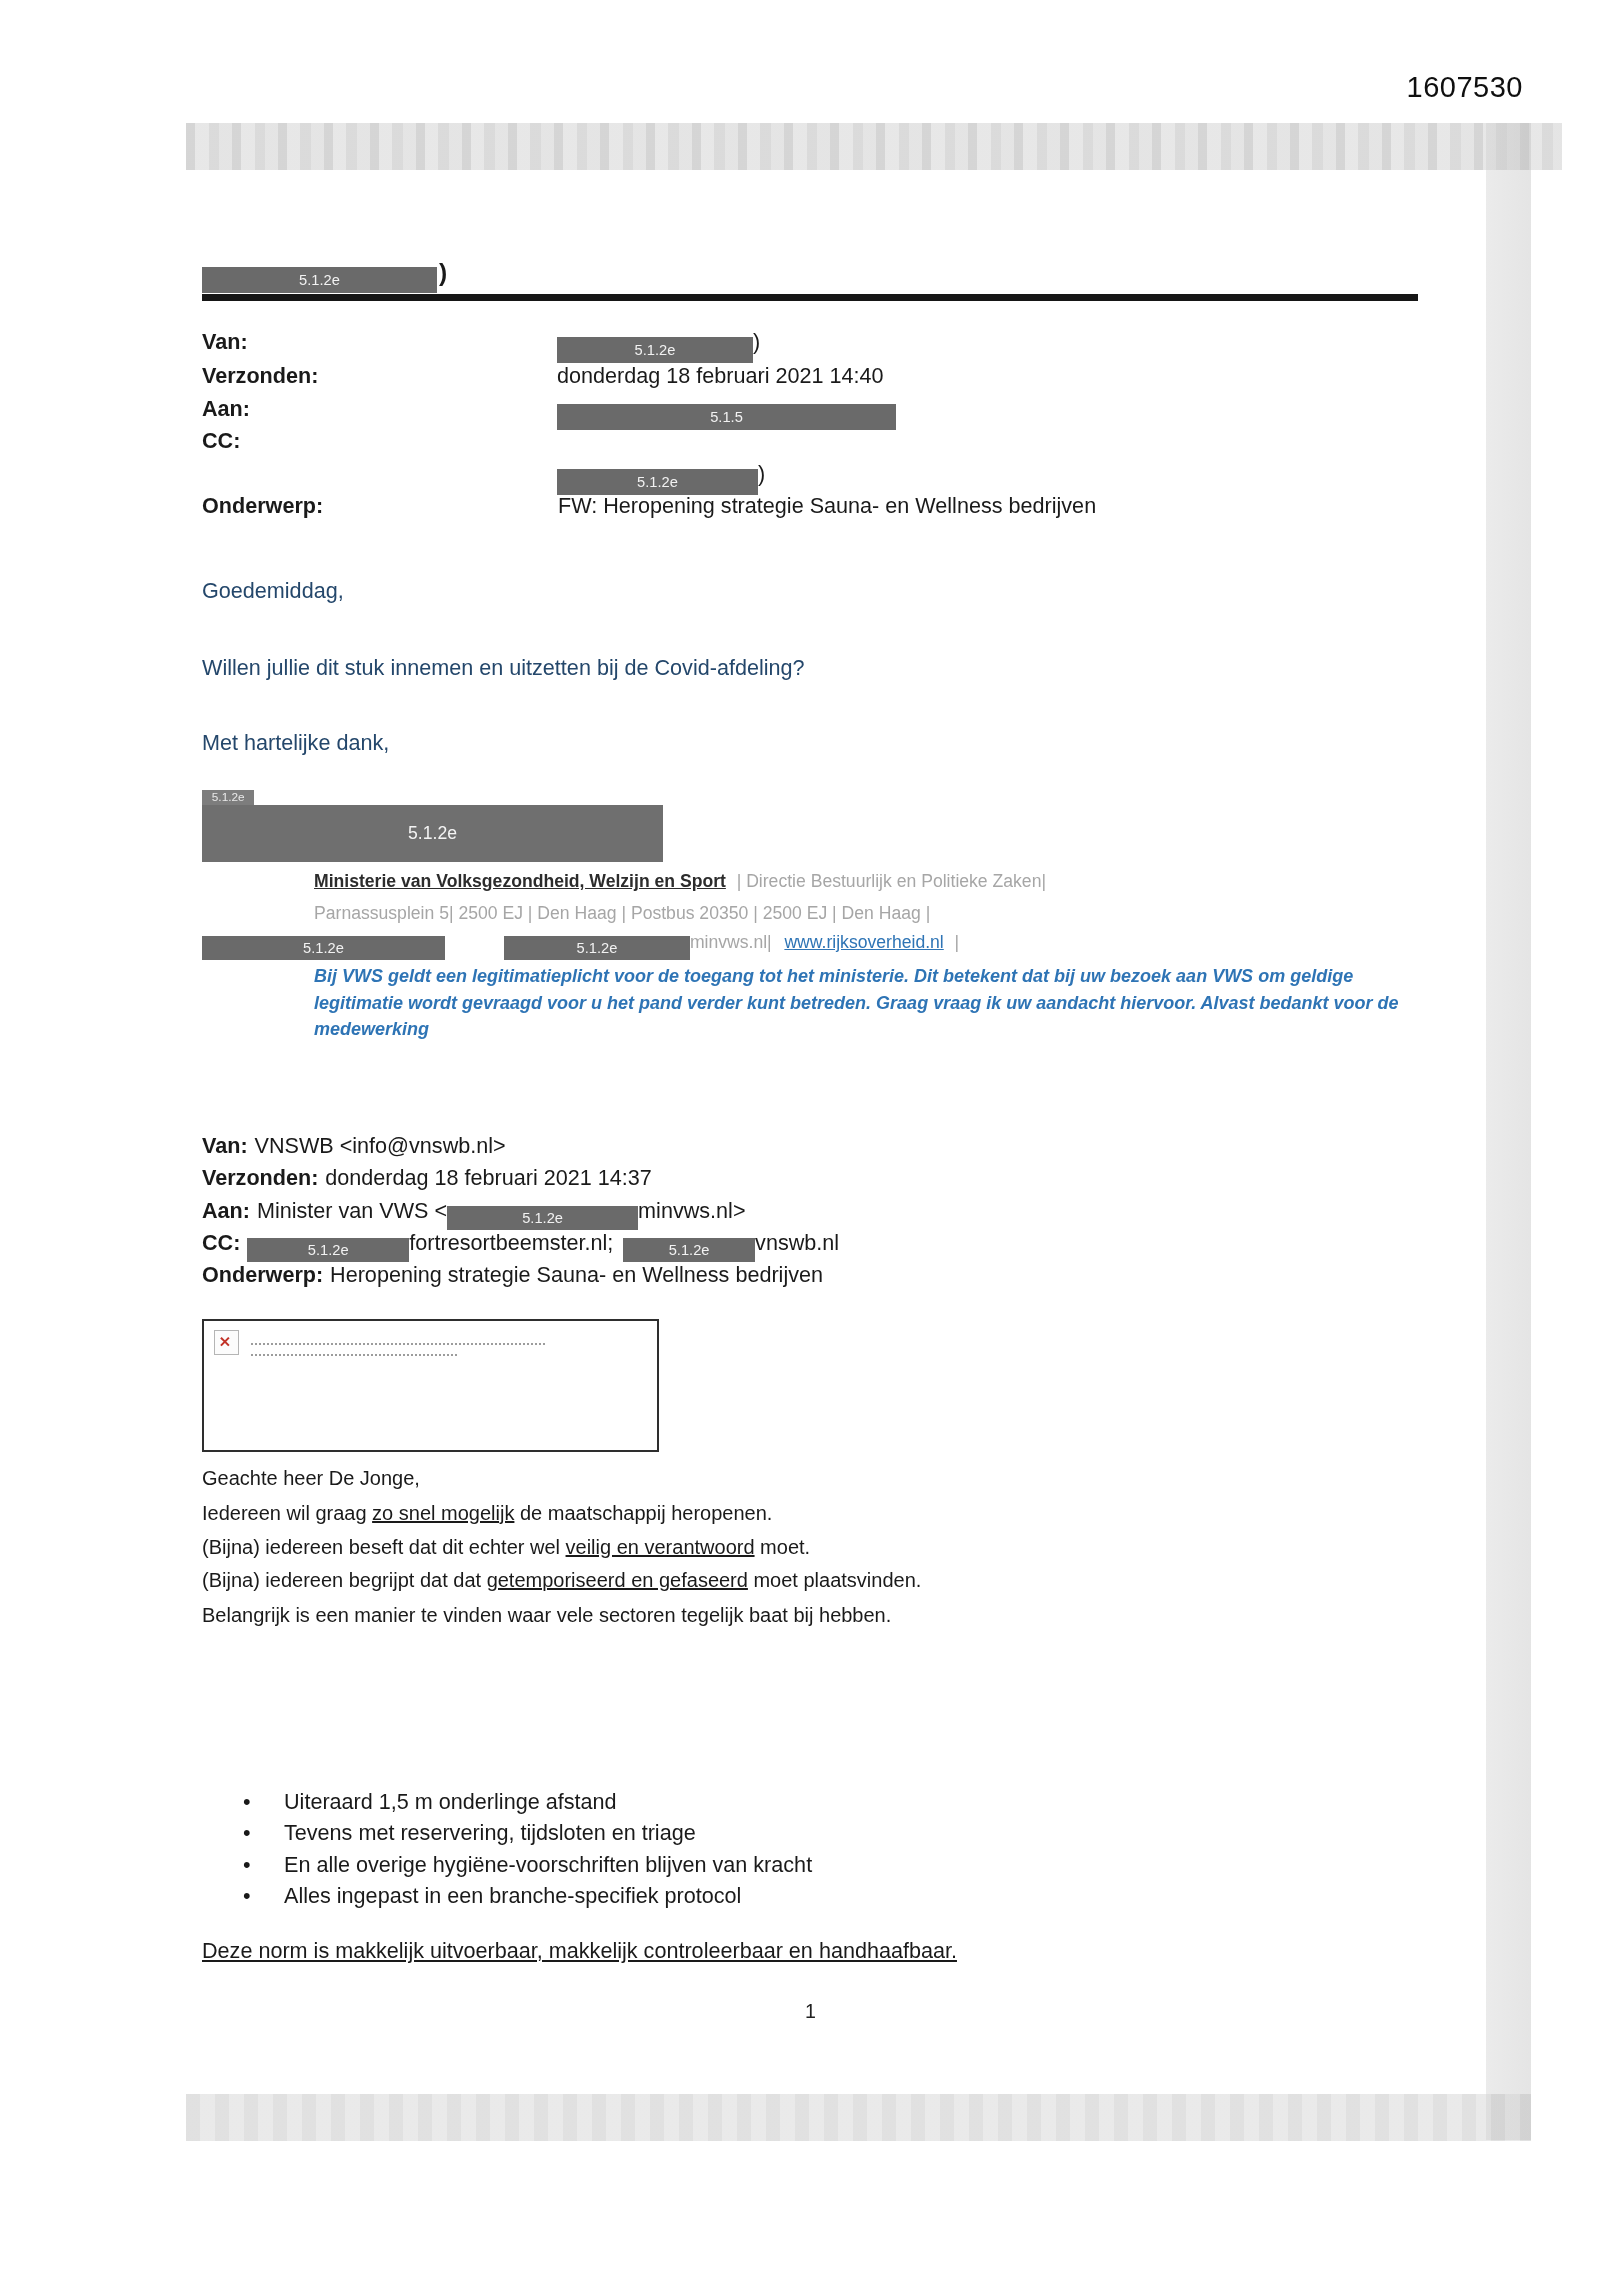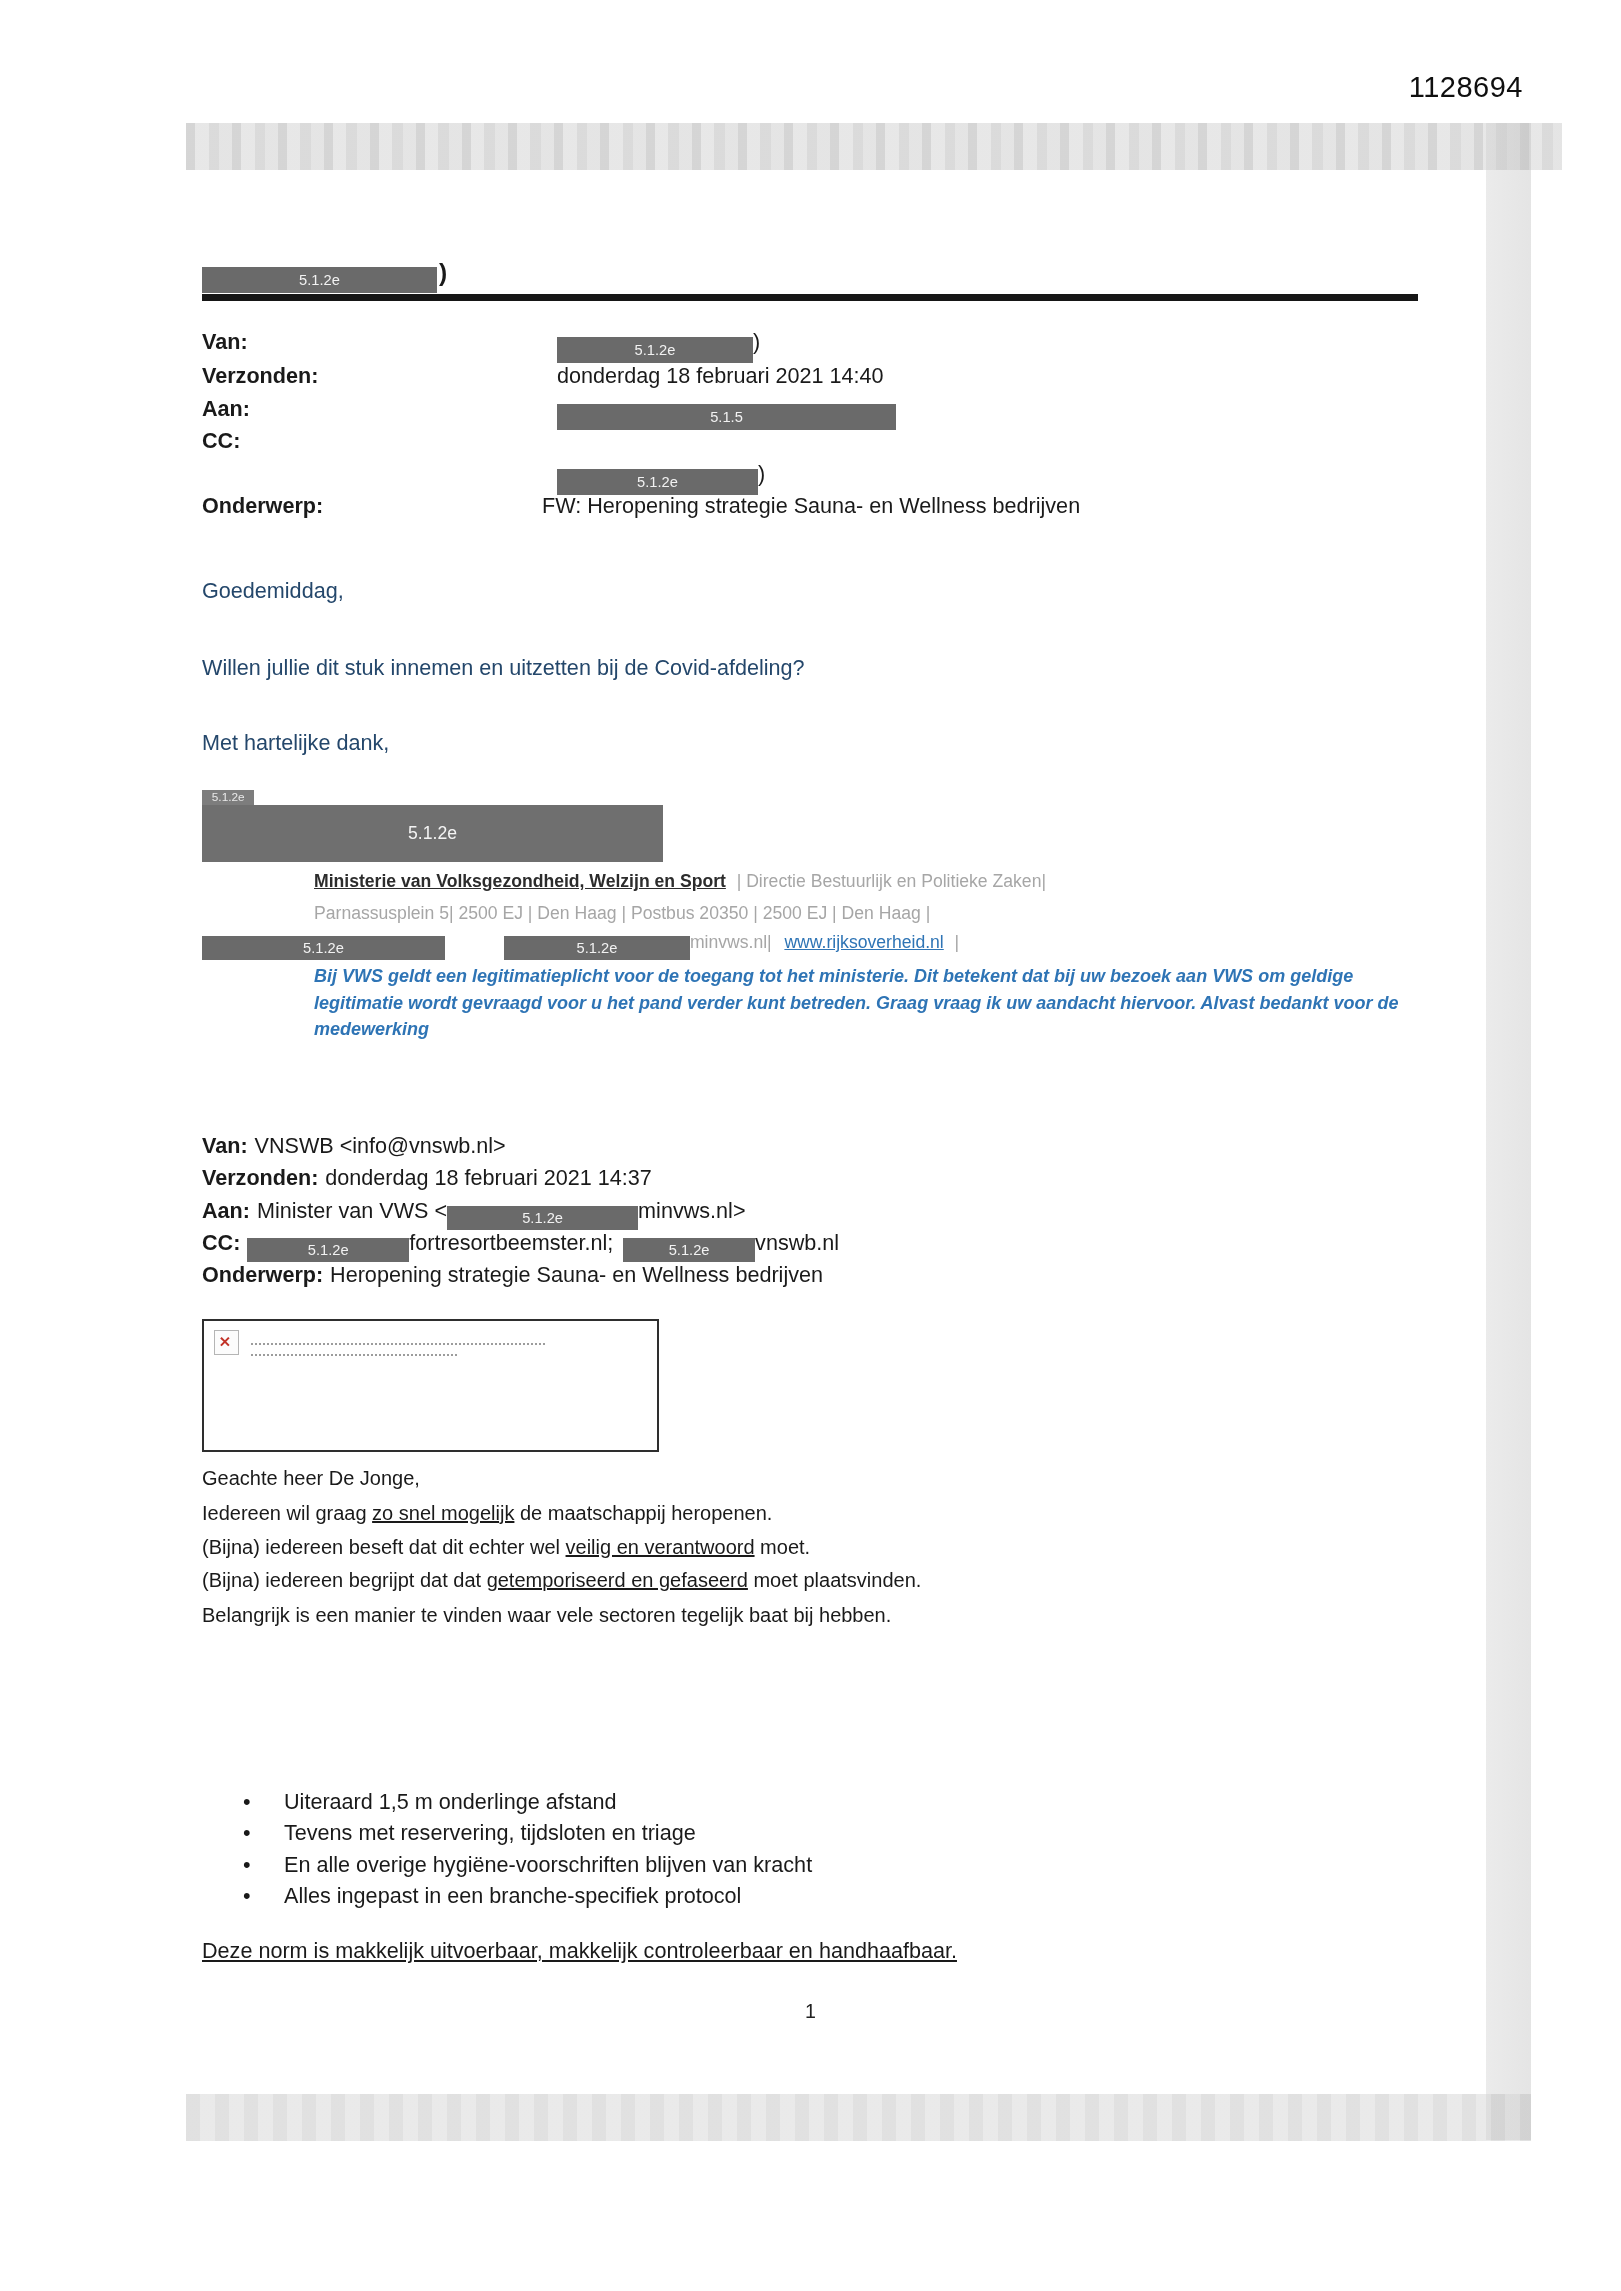--- a/index.html
+++ b/index.html
@@ -64,21 +64,21 @@
 </style>
 </head>
 <body>
 
 <div class="page">
 
   <div class="artifact top" style="left:186px;top:123px;width:1376px;height:47px;"></div>
   <div class="artifact side" style="left:1486px;top:123px;width:45px;height:2017px;"></div>
   <div class="artifact bottom" style="left:186px;top:2094px;width:1345px;height:47px;"></div>
 
-  <div class="abs doc-number" style="right:98px;top:71px;">1128694</div>
+  <div class="abs doc-number" style="right:98px;top:71px;">1607530</div>
 
   <div class="abs" style="left:202px;top:259px;">
     <span class="redact" style="width:235px;">5.1.2e</span><span class="paren-top">)</span>
   </div>
   <div class="abs hline" style="left:202px;top:294px;width:1216px;"></div>
 
   <div class="abs h1lbl" style="left:202px;top:329px;">Van:</div>
   <div class="abs h1val" style="left:557px;top:329px;">
     <span class="redact" style="width:196px;">5.1.2e</span><span>)</span>
   </div>
@@ -91,21 +91,21 @@
     <span class="redact" style="width:339px;">5.1.5</span>
   </div>
 
   <div class="abs h1lbl" style="left:202px;top:428px;">CC:</div>
 
   <div class="abs h1val" style="left:557px;top:461px;">
     <span class="redact" style="width:201px;">5.1.2e</span><span>)</span>
   </div>
 
   <div class="abs h1lbl" style="left:202px;top:493px;">Onderwerp:</div>
-  <div class="abs h1val" style="left:542px;top:493px;text-align:center;">FW: Heropening strategie Sauna- en Wellness bedrijven</div>
+  <div class="abs h1val" style="left:558px;top:493px;text-align:center;">FW: Heropening strategie Sauna- en Wellness bedrijven</div>
 
   <div class="abs intro" style="left:202px;top:578px;">Goedemiddag,</div>
   <div class="abs intro" style="left:202px;top:655px;">Willen jullie dit stuk innemen en uitzetten bij de Covid-afdeling?</div>
   <div class="abs intro" style="left:202px;top:730px;">Met hartelijke dank,</div>
 
   <div class="abs sig-tab" style="left:202px;top:790px;">5.1.2e</div>
   <div class="abs sig-box" style="left:202px;top:805px;width:461px;height:57px;line-height:57px;">5.1.2e</div>
 
   <div class="abs min-line" style="left:314px;top:871px;">
     <span class="min-name">Ministerie van Volksgezondheid, Welzijn en Sport</span>

